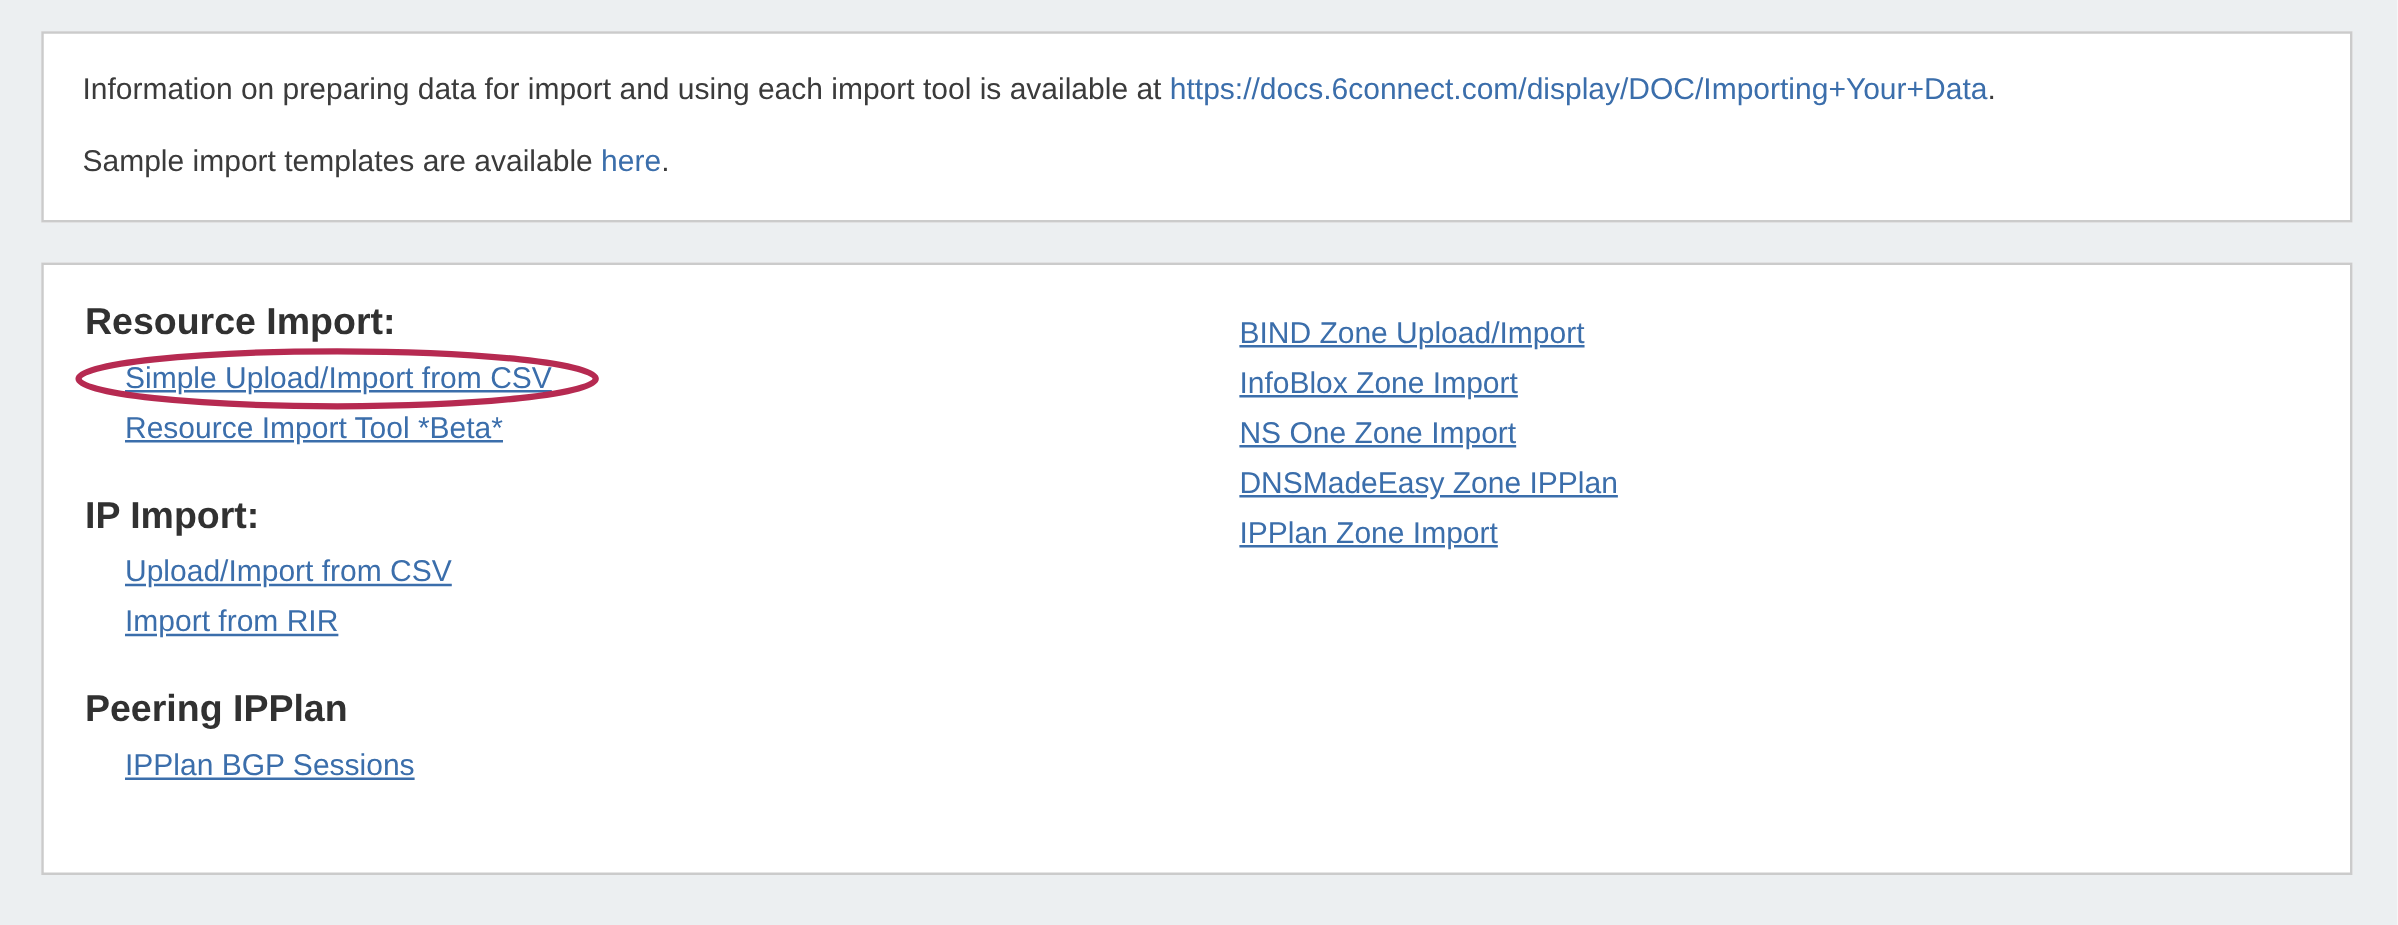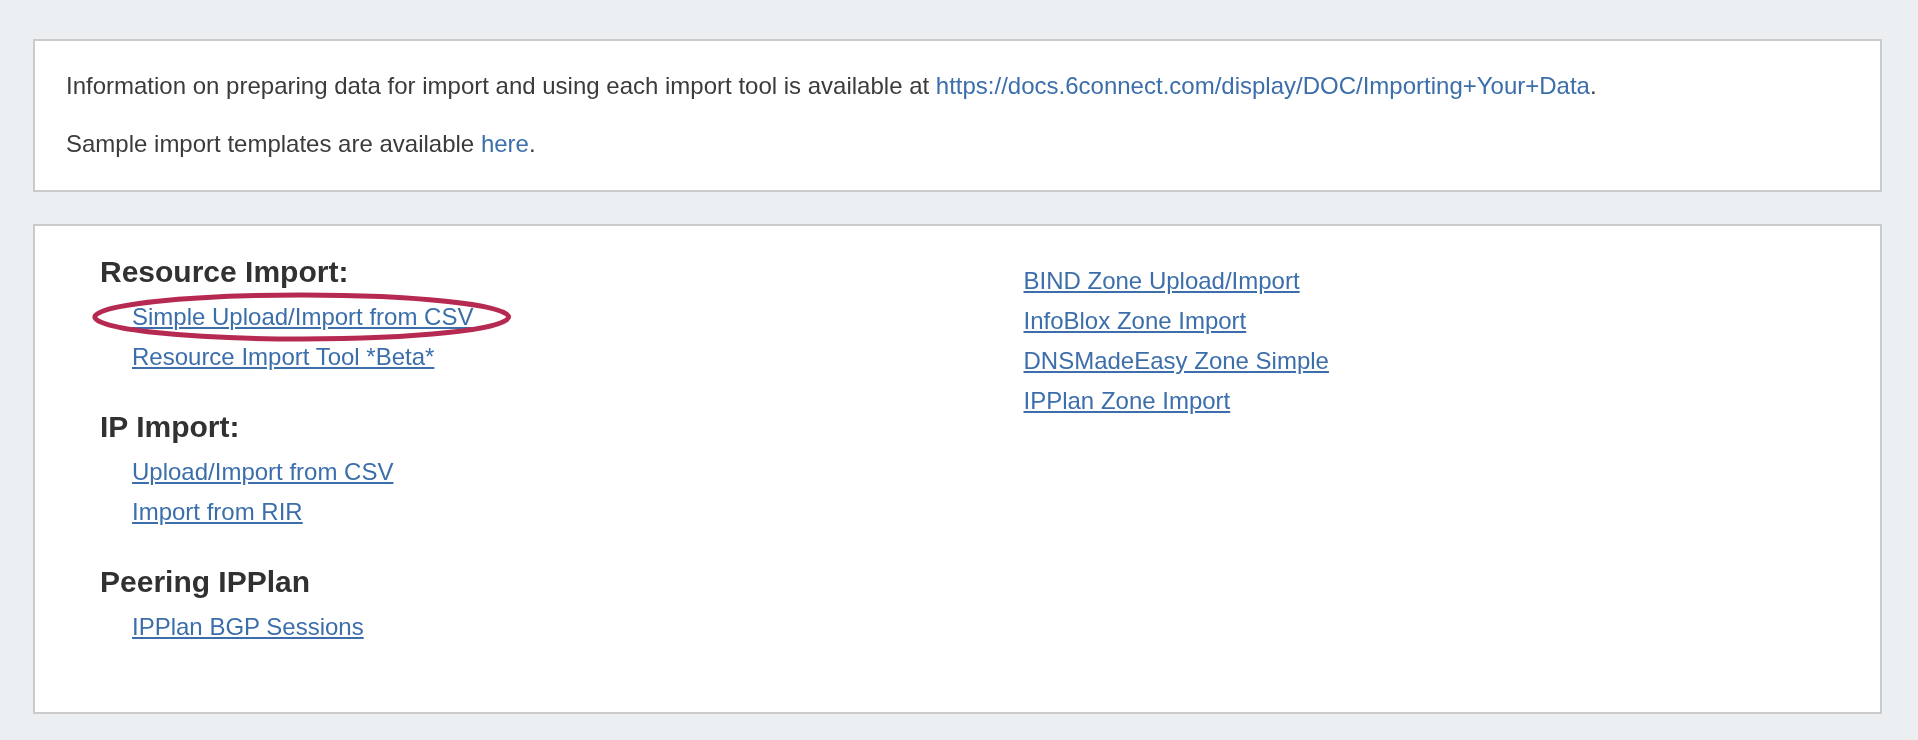--- a/index.html
+++ b/index.html
@@ -24,42 +24,42 @@
     overflow: hidden;
   }
   .panel {
     margin-left: 33px;
     margin-right: 36px;
     background: var(--panel-background);
     border: 2px solid var(--panel-border);
   }
   
   .info-panel {
-    margin-top: 39px;
+    margin-top: 25px;
     padding: 30px 30px 31px 31px;
     color: var(--body-text);
     font-size: 24px;
     line-height: 30px;
   }
   .info-panel p { margin: 0 0 28px 0; }
   .info-panel p:last-child { margin-bottom: 0; }
   a {
     color: var(--link-blue);
     text-decoration: none;
     cursor: pointer;
   }
   
   .import-panel {
     margin-top: 32px;
     height: 490px;
     padding: 28px 0 0 33px;
     display: flex;
     align-items: flex-start;
   }
-  .col-left { width: 49.2%; margin-left: 32px; }
+  .col-left { width: 49.2%; }
   .col-right { flex: 1; }
   .import-panel h3 {
     margin: 0;
     font-size: 30px;
     line-height: 36px;
     font-weight: bold;
     color: var(--heading-text);
   }
   .import-panel h3.mt { margin-top: 32px; }
   .links { margin-top: 7px; }
@@ -128,20 +128,23 @@
 
   <div class="col-right">
     <div class="links">
       <div class="link-line">
         <a>BIND Zone Upload/Import</a>
       </div>
       <div class="link-line">
         <a>InfoBlox Zone Import</a>
       </div>
       <div class="link-line">
-        <a>DNSMadeEasy Zone Simple</a>
+        <a>NS One Zone Import</a>
+      </div>
+      <div class="link-line">
+        <a>DNSMadeEasy Zone IPPlan</a>
       </div>
       <div class="link-line">
         <a>IPPlan Zone Import</a>
       </div>
     </div>
   </div>
 </div>
 
 </body></html>

